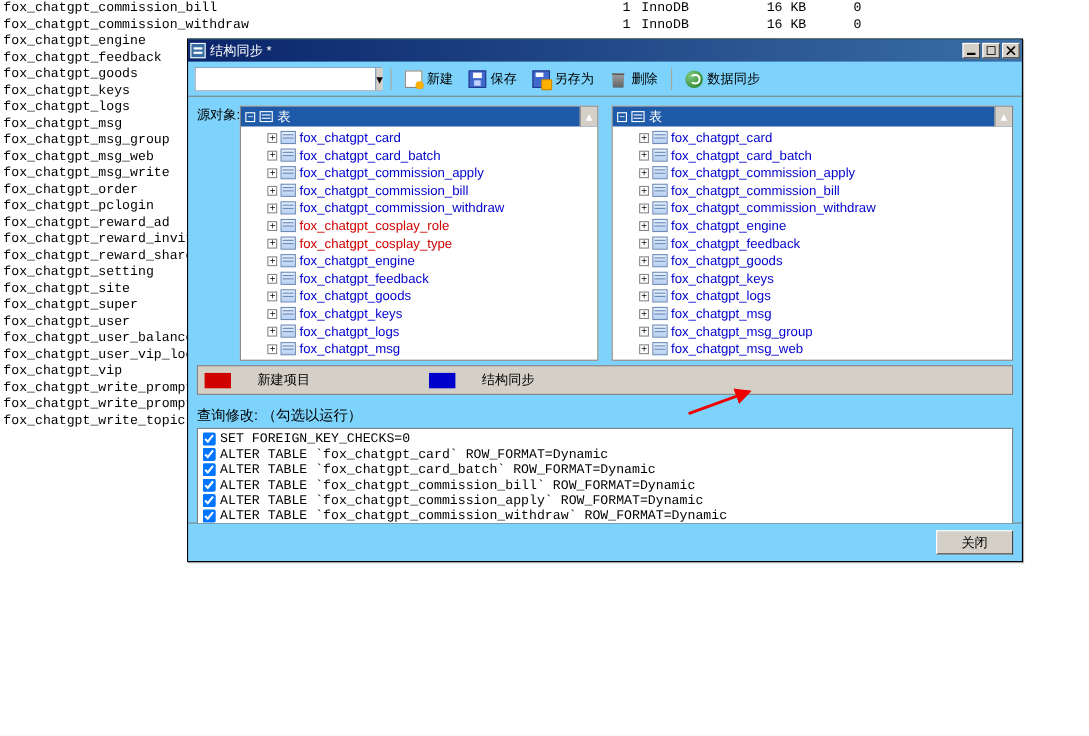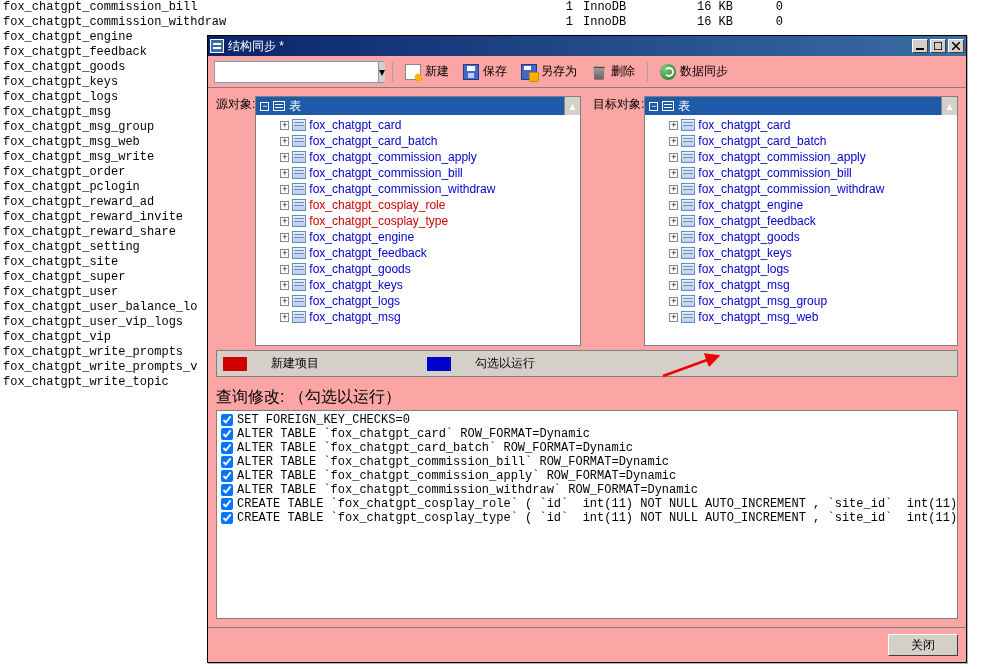--- a/index.html
+++ b/index.html
@@ -9,21 +9,21 @@
 
 .bg-table { position: absolute; top: 0; left: 3px; width: 984px; }
 .bg-row { display: flex; height: 15px; line-height: 15px; white-space: pre; color: #000; }
 .bg-row span:nth-child(1){ width:540px; }
 .bg-row span:nth-child(2){ width:30px; text-align:right; }
 .bg-row span:nth-child(3){ width:70px; padding-left:10px; }
 .bg-row span:nth-child(4){ width:90px; text-align:right; }
 .bg-row span:nth-child(5){ width:50px; text-align:right; }
 
 
-.dialog { position: absolute; left: 170px; top: 35px; width: 760px; height: 628px; border: 1px solid #000; background: #fca5a5; display: flex; flex-direction: column; box-shadow: 1px 1px 0 rgba(0,0,0,.3); margin-left: 37px; }
+.dialog { position: absolute; left: 170px; top: 35px; width: 760px; height: 476px; border: 1px solid #000; background: #7dd3fc; display: flex; flex-direction: column; box-shadow: 1px 1px 0 rgba(0,0,0,.3); }
 .titlebar { height: 20px; background: linear-gradient(to right,#0a246a,#3a6ea5); color:#fff; display:flex; align-items:center; padding:0 2px; }
 .title-icon { width:14px; height:14px; background:#3a6ea5; border:1px solid #fff; margin-right:4px; position:relative; }
 .title-icon::before,.title-icon::after{content:"";position:absolute;background:#fff;}
 .title-icon::before{left:2px;top:3px;width:8px;height:2px;}
 .title-icon::after{left:2px;top:7px;width:8px;height:2px;}
 .titlebar-text{flex:1;font-size:12px;}
 .winctrl{display:flex;gap:2px;}
 .winbtn{width:16px;height:14px;background:#d4d0c8;border:1px solid #fff;border-right-color:#404040;border-bottom-color:#404040;display:flex;align-items:center;justify-content:center;font-family:Arial;font-size:10px;font-weight:bold;color:#000;cursor:pointer;}
 .winbtn svg{width:8px;height:8px;}
 
@@ -80,21 +80,21 @@
 
 
 .legend{display:flex;align-items:center;gap:24px;padding:4px 6px;border:1px solid #808080;background:#d4d0c8;}
 .swatch{width:24px;height:14px;}
 .swatch.red{background:#d00000;}
 .swatch.blue{background:#0000cd;}
 .legend-gap{width:60px;}
 
 
 .qwrap{flex:1;display:flex;flex-direction:column;margin-top:6px;}
-.qlabel{font-size:16px;margin-bottom:2px;}
+.qlabel{font-size:13px;margin-bottom:2px;}
 .qbox{flex:1;border:1px solid #808080;background:#fff;overflow:auto;padding:2px;}
 .qline{display:flex;align-items:center;height:14px;white-space:pre;}
 .qline input{margin:0 4px 0 2px;width:12px;height:12px;}
 
 
 .arrow{position:absolute;left:450px;top:315px;pointer-events:none;}
 .arrow svg{width:70px;height:30px;}
 
 
 .btnrow{display:flex;justify-content:flex-end;padding:6px 8px;gap:8px;}
@@ -261,21 +261,20 @@
               </div>
               <div class="node">
                 <span class="exp">+</span>
                 <span class="ico"></span>
                 <span class="txt">fox_chatgpt_msg</span>
               </div>
             </div>
         </div>
       </div>
       <div class="pane">
-        <div class="pane-label">目标对象:</div>
         <div class="treewrap">
           <div class="treehdr">
             <span class="hdr-minus">−</span>
             <span class="hdr-icon"></span>
             <span>表</span>
             <div class="hdr-scroll">▴</div>
           </div>
           <div class="treebody" id="tgt-tree">
               <div class="node">
                 <span class="exp">+</span>
@@ -345,21 +344,21 @@
             </div>
         </div>
       </div>
     </div>
 
     <div class="legend">
       <span class="swatch red"></span>
       <span>新建项目</span>
       <span class="legend-gap"></span>
       <span class="swatch blue"></span>
-      <span>勾选以运行</span>
+      <span>结构同步</span>
     </div>
 
     <div class="qwrap">
       <div class="qlabel">查询修改: （勾选以运行）</div>
       <div class="qbox mono" id="qbox">
           <div class="qline"><input type="checkbox" checked="" style=""><span>SET FOREIGN_KEY_CHECKS=0</span></div>
           <div class="qline"><input type="checkbox" checked="" style=""><span>ALTER TABLE `fox_chatgpt_card` ROW_FORMAT=Dynamic</span></div>
           <div class="qline"><input type="checkbox" checked="" style=""><span>ALTER TABLE `fox_chatgpt_card_batch` ROW_FORMAT=Dynamic</span></div>
           <div class="qline"><input type="checkbox" checked="" style=""><span>ALTER TABLE `fox_chatgpt_commission_bill` ROW_FORMAT=Dynamic</span></div>
           <div class="qline"><input type="checkbox" checked="" style=""><span>ALTER TABLE `fox_chatgpt_commission_apply` ROW_FORMAT=Dynamic</span></div>

